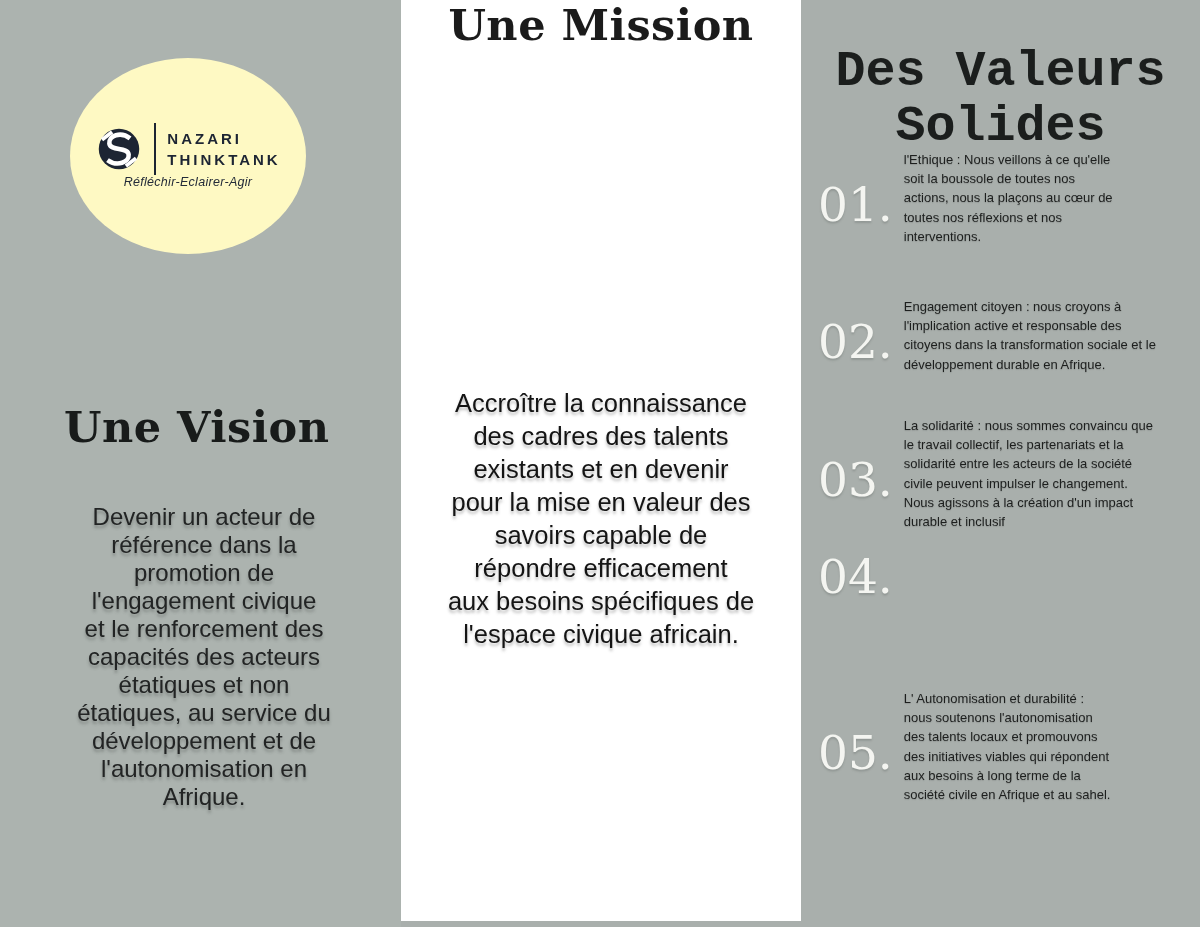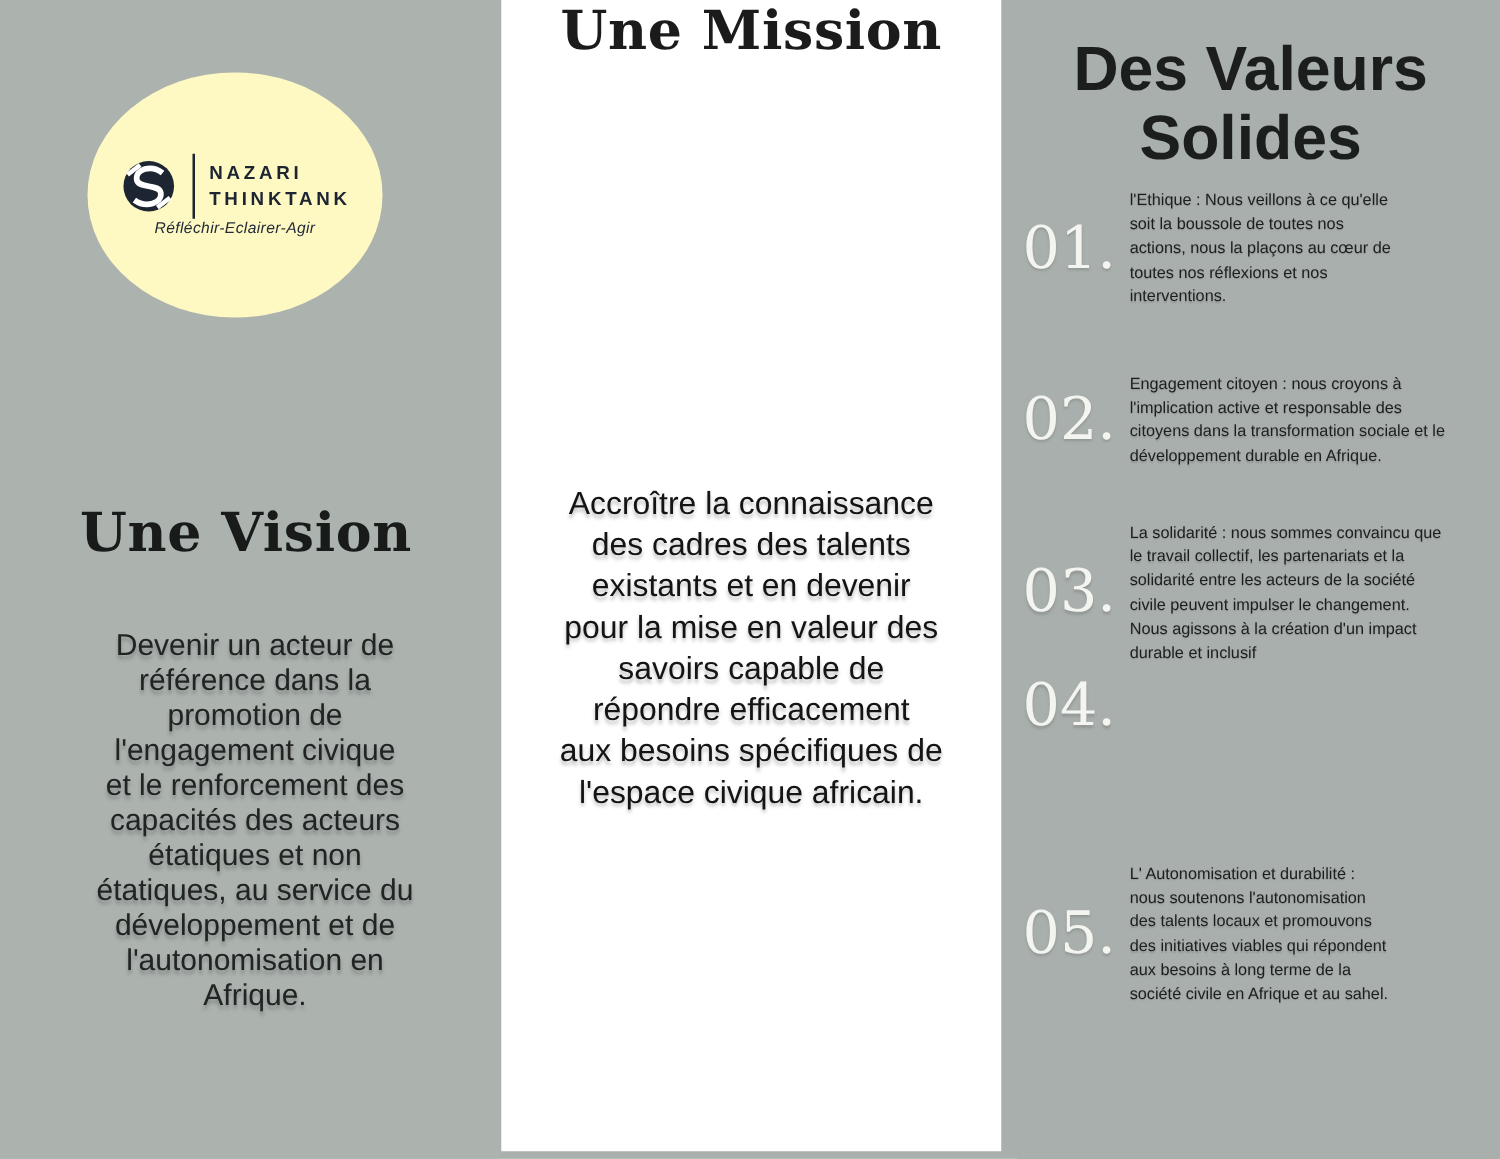--- a/index.html
+++ b/index.html
@@ -62,35 +62,36 @@
     font-size:25.5px; line-height:33px; color:#141414;
     text-align:center; white-space:pre-line;
     text-shadow:0 3px 3px rgba(110,110,110,0.45);
   }
 
   
   .right-panel {
     position:absolute; left:801px; top:0; width:399px; height:927px;
   }
   .values-heading {
-    margin:0; padding-top:28px;
+    margin:16px; padding-top:28px;
     text-align:center; white-space:pre-line;
-    font-family:Liberation Sans, sans-serif; font-weight:600;
+    font-family:Liberation Mono, monospace; font-weight:600;
     font-size:50px; line-height:55px; color:#1b1e1d;
   }
   .value-item {
     position:absolute; left:17px; width:372px;
     display:flex; align-items:center; gap:11px;
   }
   .value-number {
     flex:0 0 64px;
     font-family:"DejaVu Serif", serif;
     font-size:47px; line-height:1;
     color: var(--number_color, #f4f5f1);
     text-shadow:0 2px 2px rgba(90,95,92,0.30);
+    margin-top:12px;
   }
   .value-text {
     margin:0; width:305px;
     font-size:13px; line-height:19.2px; color:#1d1f1e;
     white-space:pre-line;
     text-shadow:0 1px 1px rgba(90,95,92,0.28);
   }
   .value-item-1 { top:150px; }
   .value-item-2 { top:297px; }
   .value-item-3 { top:416px; }

